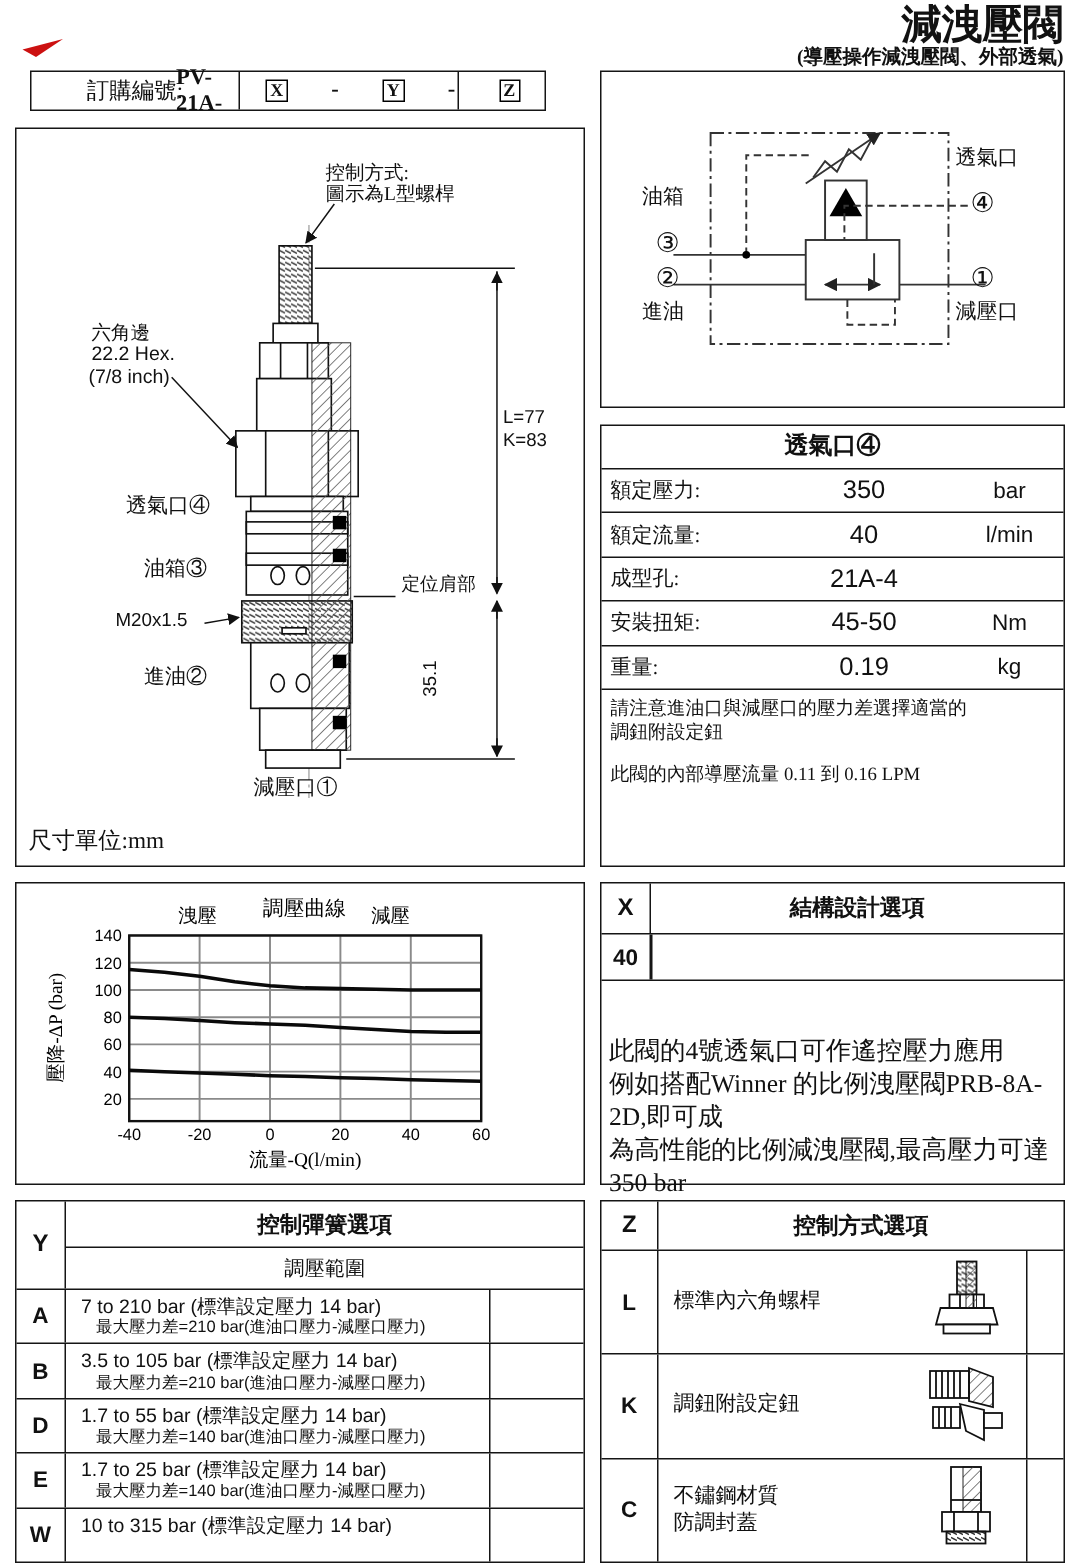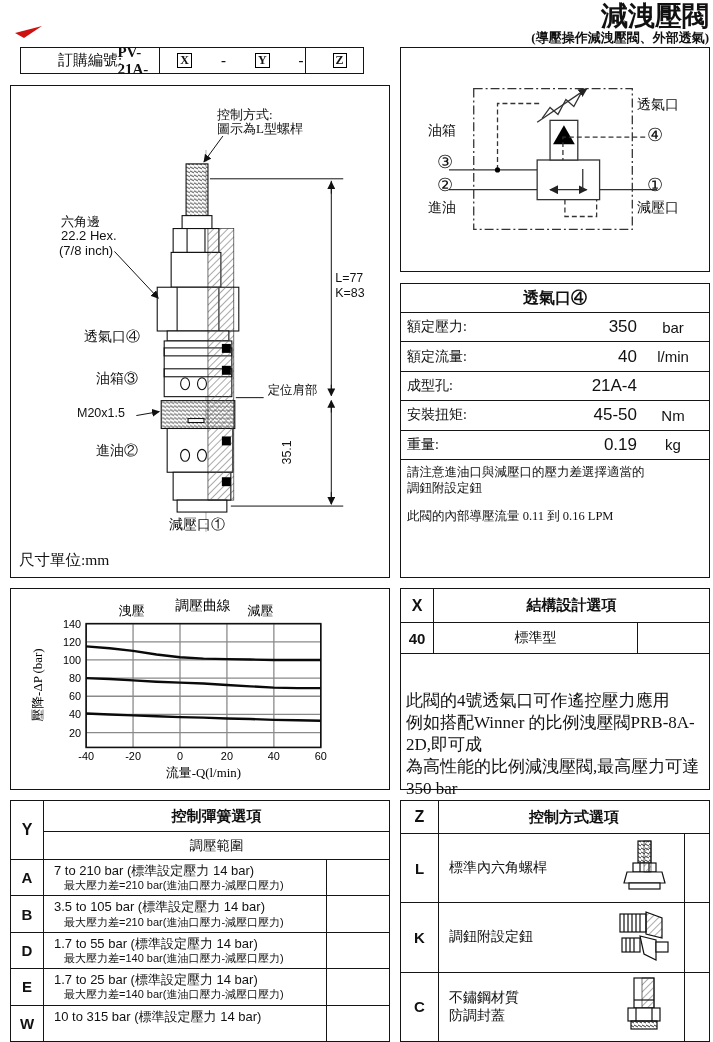--- a/index.html
+++ b/index.html
@@ -37,21 +37,21 @@
   .ann{position:absolute;font-size:14px;white-space:nowrap;}
   .ann-s{font-size:13px;}
   .dimtxt{font:12.5px "Liberation Sans",sans-serif;}
   .anntxt{font:12.5px "Liberation Serif",serif;}
 
   
   .spec-head{height:28px;line-height:28px;text-align:center;font-weight:bold;font-size:16px;
              border-bottom:1.5px solid #151515;}
   .spec-row{display:flex;height:29.4px;align-items:center;border-bottom:1.2px solid #151515;box-sizing:border-box;}
   .spec-label{width:108px;padding-left:6px;font-size:14px;}
-  .spec-value{flex:1;text-align:right;font-family:"Liberation Sans",sans-serif;font-size:17px;}
+  .spec-value{flex:1;text-align:center;font-family:"Liberation Sans",sans-serif;font-size:17px;}
   .spec-unit{width:72px;text-align:center;font-family:"Liberation Sans",sans-serif;font-size:15px;}
   .spec-notes{padding:4px 6px;font-size:12.5px;line-height:1.28;}
   .spec-note2{margin-top:12px;}
 
   
   .x-head{display:flex;height:33px;border-bottom:1.4px solid #151515;}
   .opt-key{width:33px;display:flex;align-items:center;justify-content:center;font-weight:bold;
            font-size:16px;font-family:"Liberation Sans",sans-serif;border-right:1.3px solid #151515;box-sizing:border-box;}
   .x-title,.y-title,.z-title{flex:1;display:flex;align-items:center;justify-content:center;
            font-weight:bold;font-size:15px;}
@@ -305,21 +305,20 @@
       </svg>
   </div>
 
   <div class="box xbox">
     <div class="x-head">
       <div class="opt-key">X</div>
       <div class="x-title">結構設計選項</div>
     </div>
     <div class="x-row">
       <div class="opt-key" style="font-size:15px">40</div>
-      <div class="x-label">標準型</div>
       <div class="x-extra"></div>
     </div>
     <div class="x-notes">
       <div>此閥的4號透氣口可作遙控壓力應用</div>
       <div>例如搭配Winner 的比例洩壓閥PRB-8A-2D,即可成</div>
       <div>為高性能的比例減洩壓閥,最高壓力可達 350 bar</div>
     </div>
   </div>
 
   <div class="box ybox">

